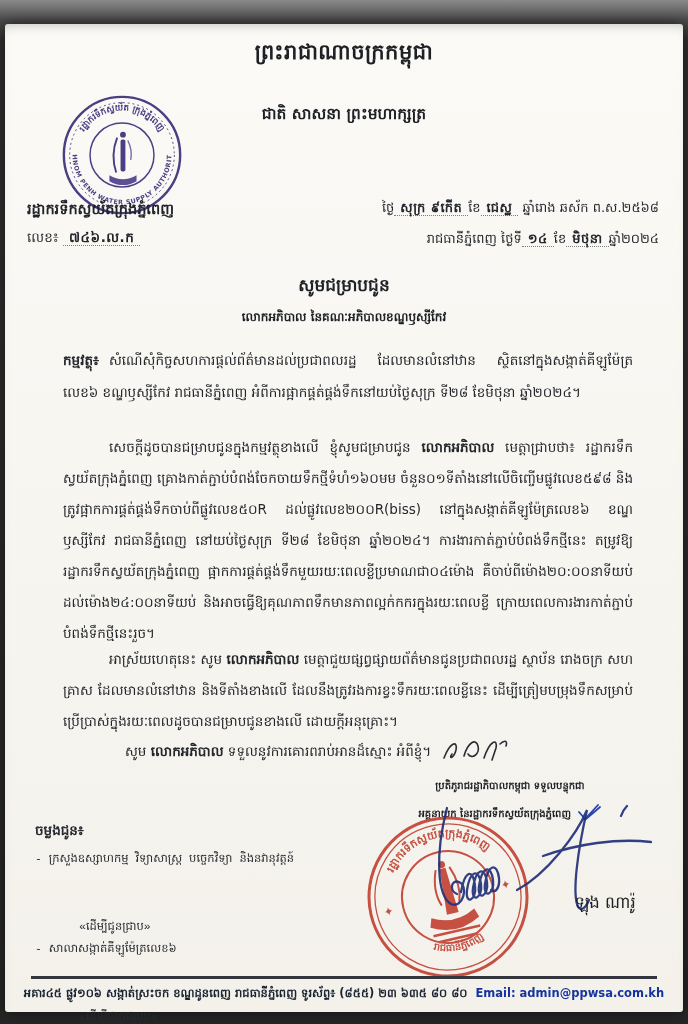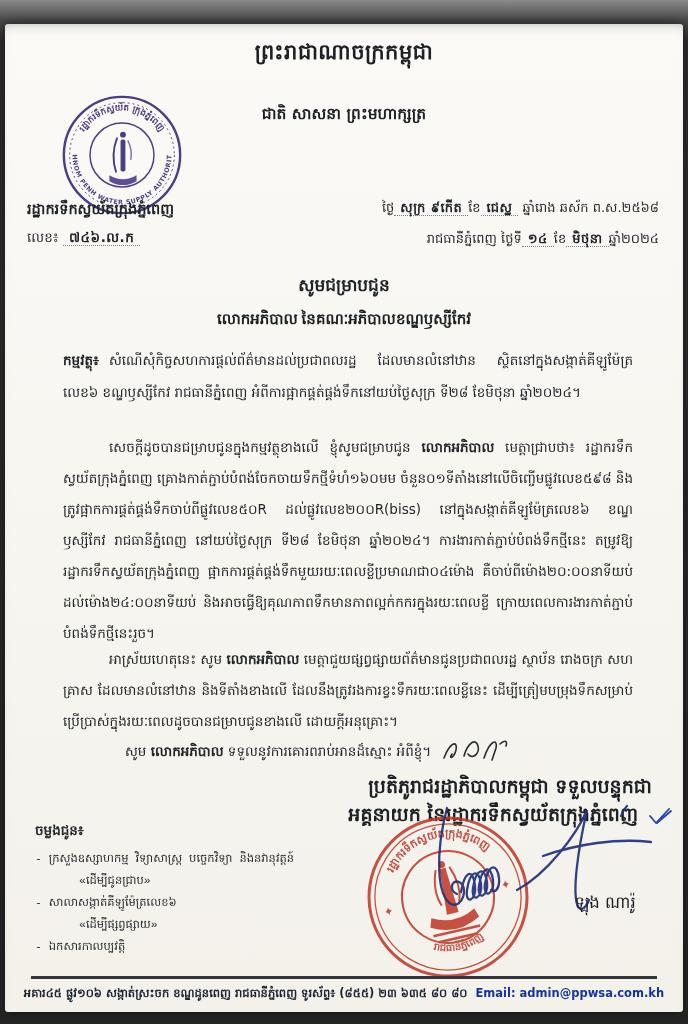--- a/index.html
+++ b/index.html
@@ -22,38 +22,38 @@
   .center{text-align:center;width:100%;}
   .kingdom{top:14px;font-size:21px;letter-spacing:.5px;}
   .motto{top:56px;font-size:15.5px;margin-top:24px;}
   .logo-box{left:54px;top:68px;width:126px;height:126px;}
   .org-name{left:22px;top:176px;width:260px;font-size:14.5px;font-weight:bold;color:#20232a;}
   .ref-line{left:22px;top:205px;font-size:13.5px;color:#2a2d33;}
   .hand{font-weight:600;color:#23262c;letter-spacing:.5px;}
   .dots{border-bottom:1.5px dotted #7a7d82;padding:0 6px;}
   .dateline{right:24px;top:168px;text-align:right;font-size:13px;color:#24272d;line-height:31px;white-space:nowrap;}
   .sal1{top:250px;font-size:17px;}
-  .sal2{top:285px;font-size:15px;font-family:Liberation Serif, serif;}
+  .sal2{top:285px;font-size:12px;}
   .subject{left:58px;right:50px;top:320px;font-size:13.5px;line-height:32px;text-align:justify;color:#23262b;}
   .subject .lbl{font-weight:bold;margin-right:10px;}
   .para{left:58px;right:50px;font-size:13.5px;line-height:31px;text-align:justify;color:#23262b;}
   .p-intro{top:408px;text-indent:46px;}
   .p-request{top:620px;text-indent:46px;}
   .p-close{left:120px;top:712px;font-size:13.5px;color:#23262b;white-space:nowrap;}
   .p-close svg{vertical-align:-6px;margin-left:4px;}
   .bold-inline{font-weight:bold;}
-  .signing{left:340px;top:748px;width:330px;text-align:center;font-size:19px;font-weight:bold;color:#1d2025;line-height:28px;}
+  .signing{left:340px;top:748px;width:330px;text-align:center;font-size:10px;font-weight:bold;color:#1d2025;line-height:28px;}
   .signing svg{vertical-align:-4px;margin-left:3px;}
   .stamp{left:358px;top:788px;width:170px;height:170px;transform:rotate(-13deg);opacity:.88;}
   .sig-ink{left:420px;top:770px;width:240px;height:135px;}
   .signer-name{left:520px;top:868px;width:160px;text-align:center;font-size:16.5px;font-weight:normal;color:#1d2025;}
   .cc{left:30px;top:798px;width:300px;color:#26292f;font-family:Liberation Mono, monospace;}
   .cc .cc-label{font-size:13.5px;font-weight:bold;margin-bottom:6px;}
   .cc .item{font-size:11.5px;line-height:22px;}
-  .cc .sub{padding-left:44px;}
+  .cc .sub{padding-left:44px;margin-top:46px;}
   .footer-rule{left:26px;right:26px;top:952px;border-top:3px solid #33363c;}
   .footer-text{top:962px;width:100%;text-align:center;font-size:11.5px;font-weight:bold;color:#1a2433;}
   .footer-text .email{color:#1534a0;margin-left:4px;}
 </style>
 </head>
 <body>
 
 <div class="photo">
   <div class="paper">
 

